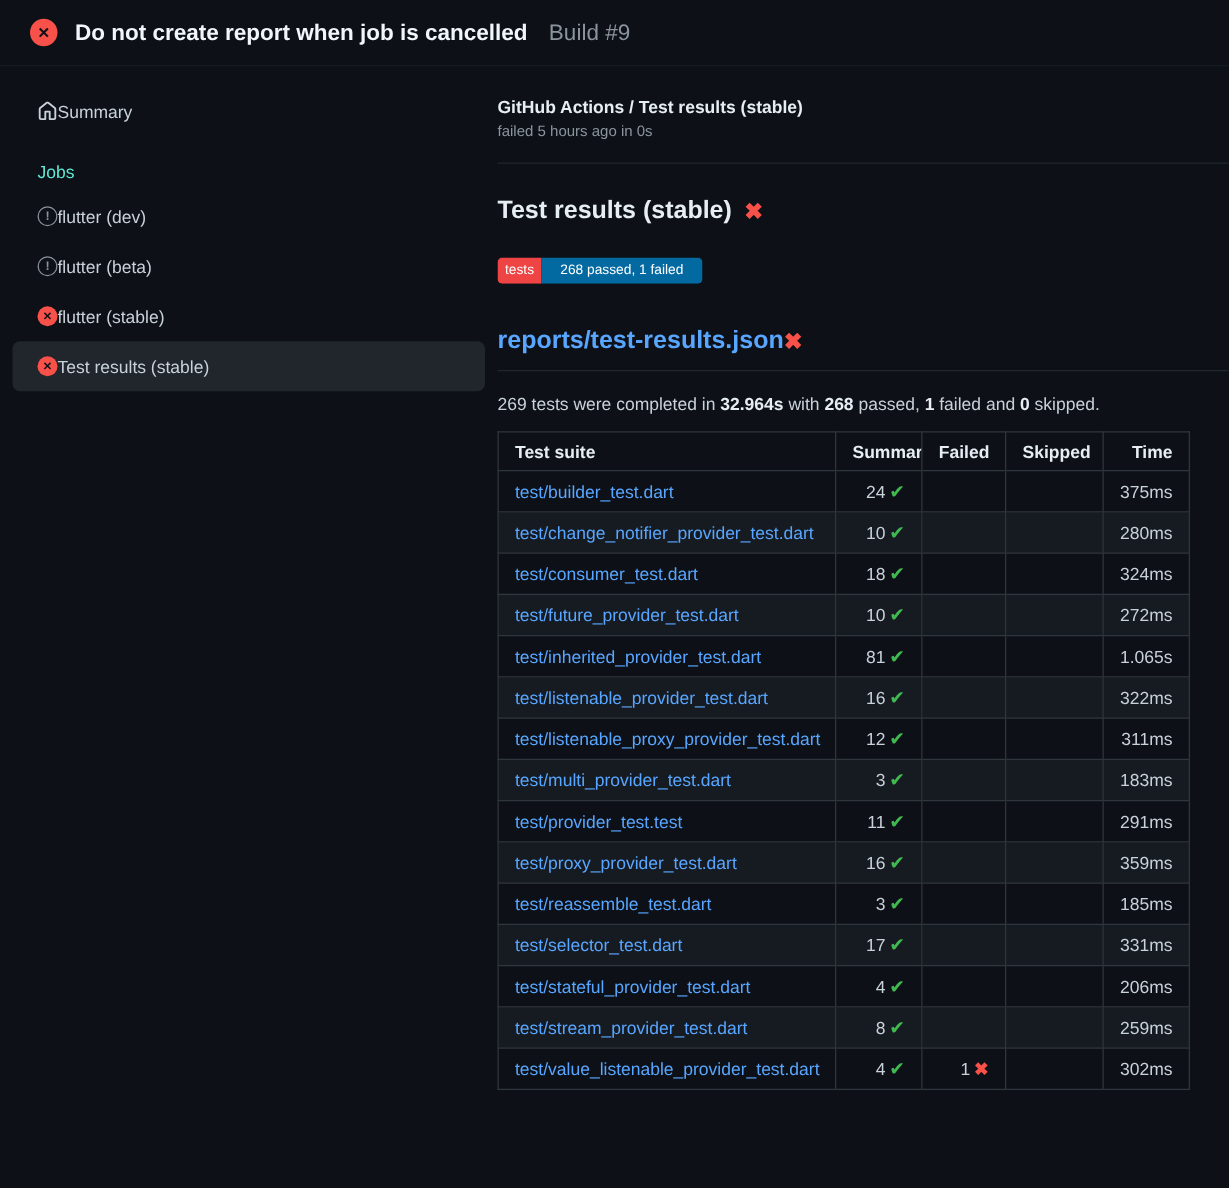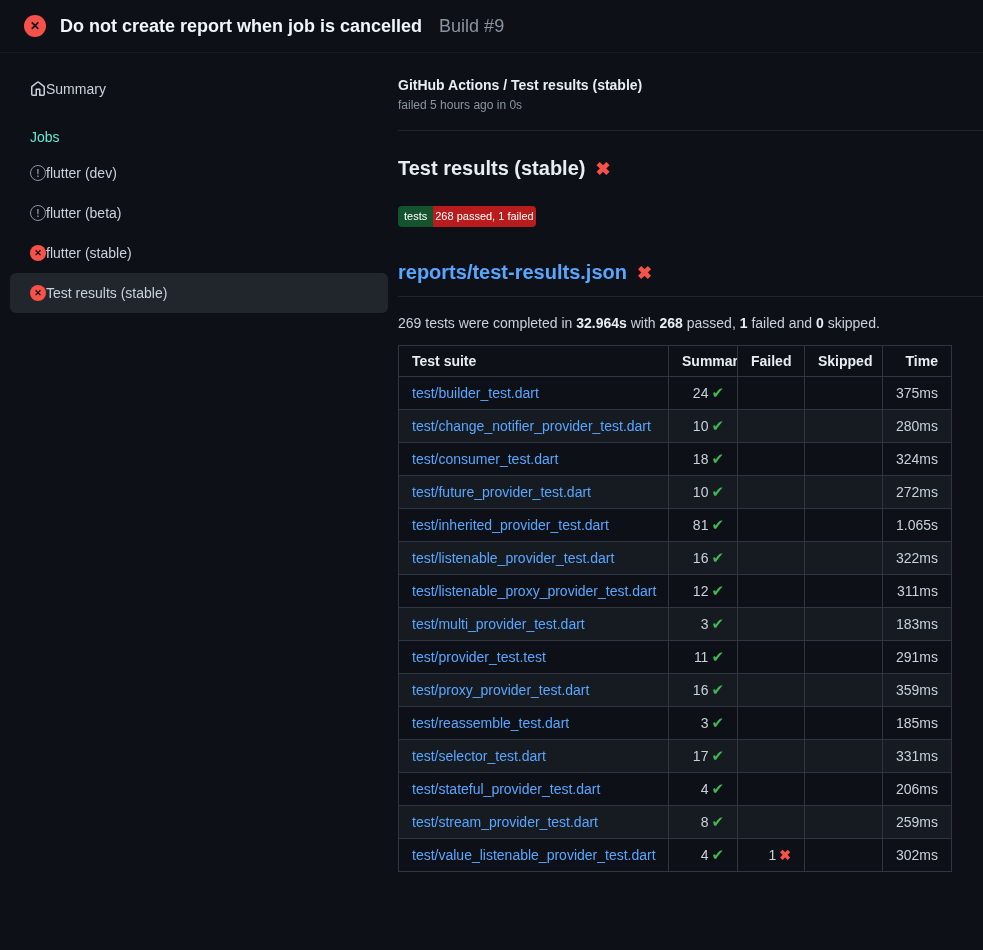--- a/index.html
+++ b/index.html
@@ -59,26 +59,26 @@
     margin: 26px 0 0 0; font-size: 20px; font-weight: 700; color: #e6edf3;
     display: flex; align-items: center; gap: 10px;
   }
   .cross-icon { color: #f85149; font-weight: 700; }
   .section-title .cross-icon, .report-title .cross-icon { font-size: 18px; }
 
   .badge {
     display: inline-flex; margin-top: 26px; border-radius: 4px; overflow: hidden;
     font-size: 11px; line-height: 1;
   }
-  .badge .badge-label { background: #14532d; color: #ffffff; padding: 5px 6px; }
-  .badge .badge-value { background: #b91c1c; color: #ffffff; padding: 5px 2px; }
+  .badge .badge-label { background: #ef4444; color: #ffffff; padding: 5px 6px; }
+  .badge .badge-value { background: #0369a1; color: #ffffff; padding: 5px 15px; }
 
   .report-title {
     margin: 34px 0 0 0; font-size: 20px; font-weight: 700;
-    display: flex; align-items: center; gap: 10px;
+    display: flex; align-items: center; 
     padding-bottom: 12px; border-bottom: 1px solid #21262d;
   }
   .report-title a { color: #58a6ff; text-decoration: none; }
 
   .summary-line { margin: 18px 0 0 0; color: #c9d1d9; }
   .summary-line strong { color: #e6edf3; }
 
   
   table.results {
     margin-top: 14px; border-collapse: collapse; table-layout: fixed;

